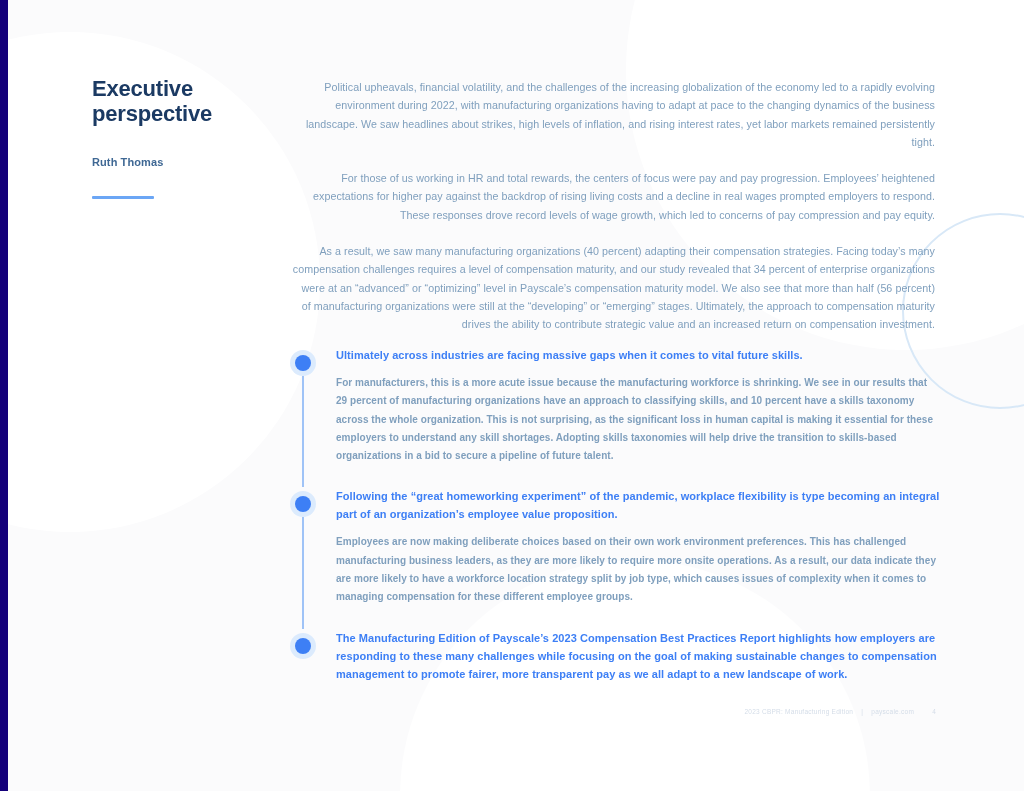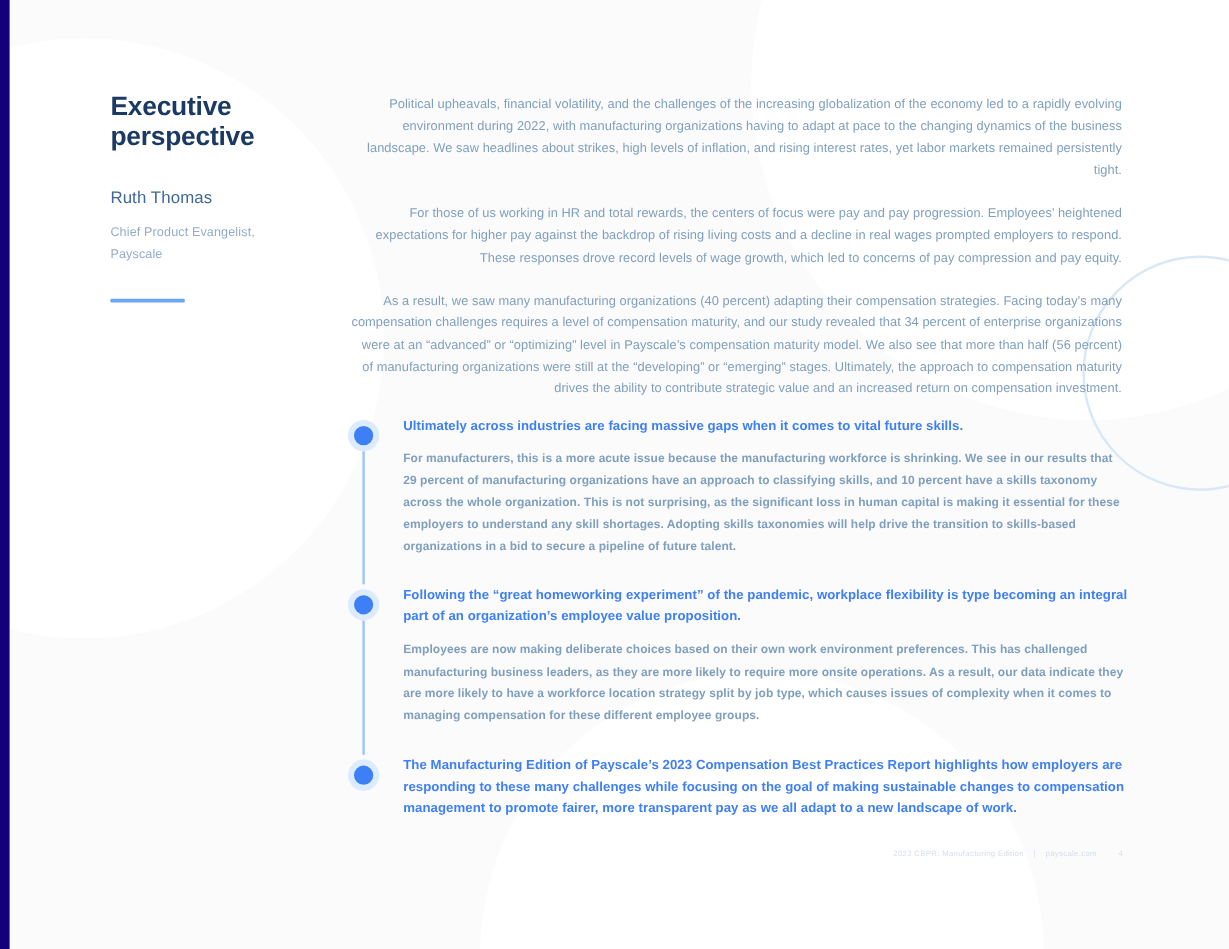--- a/index.html
+++ b/index.html
@@ -93,22 +93,22 @@
     font-size: 22px;
     line-height: 25px;
     font-weight: bold;
     color: #1b3a63;
     letter-spacing: -0.2px;
     margin: 0 0 0 0;
     white-space: pre-line;
   }
   .author-name {
     margin-top: 30px;
-    font-size: 14px;
-    font-weight: normal;
+    font-size: 11px;
+    font-weight: bold;
     color: #3f6894;
     letter-spacing: .1px;
   }
   .author-role {
     margin-top: 13px;
     font-size: 10.5px;
     line-height: 18px;
     color: #94aec8;
     letter-spacing: .1px;
     white-space: pre-line;
@@ -227,22 +227,20 @@
   <div class="deco deco-circle-topright"></div>
   <div class="deco deco-circle-bottom"></div>
   <div class="deco deco-ring-right"></div>
 
   <div class="content">
 
     <div class="leftcol">
       <h1 class="page-title">Executive
 perspective</h1>
       <div class="author-name">Ruth Thomas</div>
-      <div class="author-role">Chief Product Evangelist,
-Payscale</div>
       <div class="accent-rule"></div>
     </div>
 
     <div class="rightcol">
       <p class="body-par">Political upheavals, financial volatility, and the challenges of the increasing globalization of the economy led to a rapidly evolving environment during 2022, with manufacturing organizations having to adapt at pace to the changing dynamics of the business landscape. We saw headlines about strikes, high levels of inflation, and rising interest rates, yet labor markets remained persistently tight.</p>
       <p class="body-par">For those of us working in HR and total rewards, the centers of focus were pay and pay progression. Employees’ heightened expectations for higher pay against the backdrop of rising living costs and a decline in real wages prompted employers to respond. These responses drove record levels of wage growth, which led to concerns of pay compression and pay equity.</p>
       <p class="body-par">As a result, we saw many manufacturing organizations (40 percent) adapting their compensation strategies. Facing today’s many compensation challenges requires a level of compensation maturity, and our study revealed that 34 percent of enterprise organizations were at an “advanced” or “optimizing” level in Payscale’s compensation maturity model. We also see that more than half (56 percent) of manufacturing organizations were still at the “developing” or “emerging” stages. Ultimately, the approach to compensation maturity drives the ability to contribute strategic value and an increased return on compensation investment.</p>
     </div>
 
     <div class="bullets">

